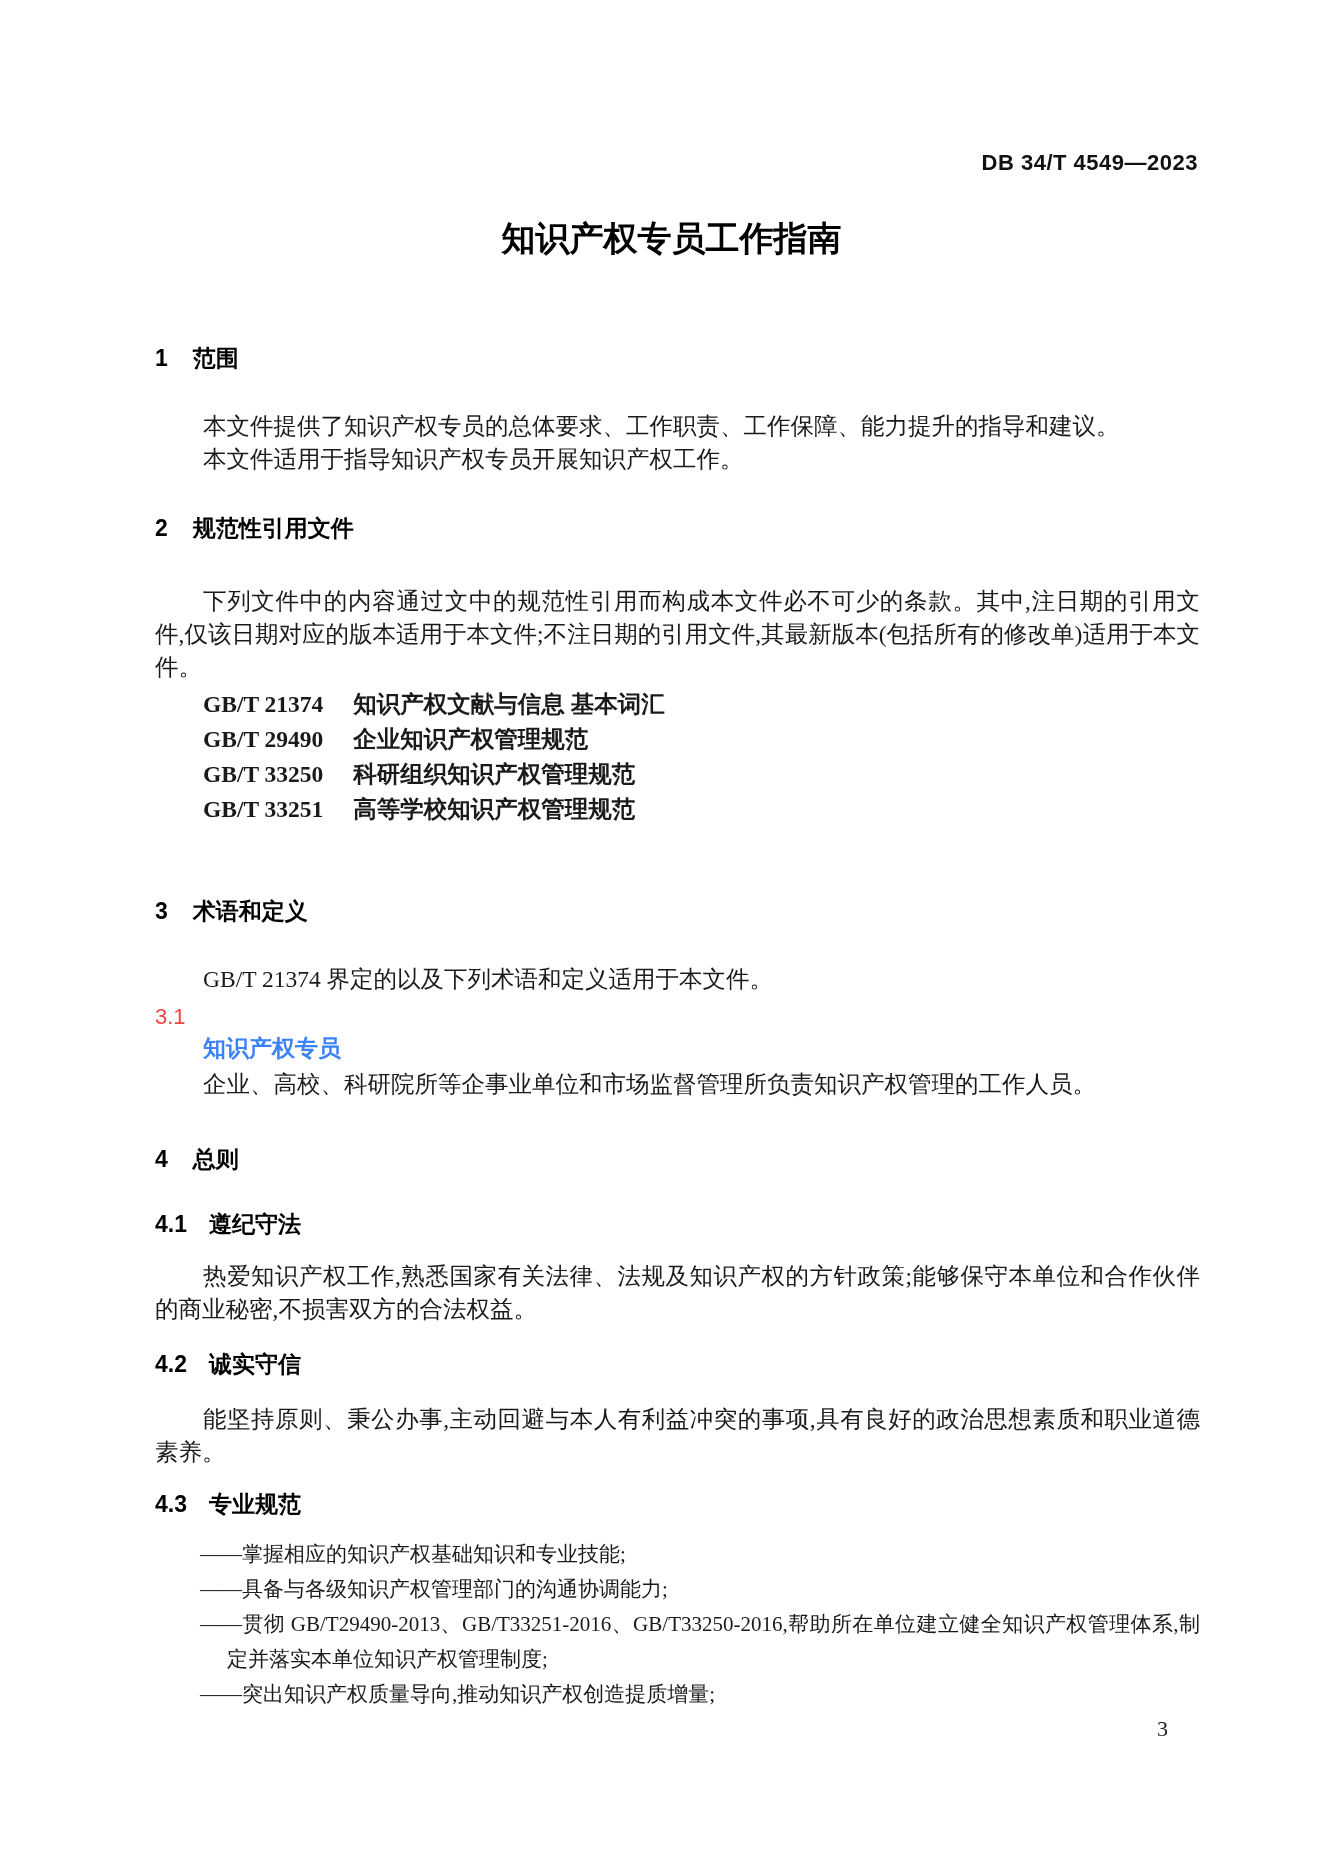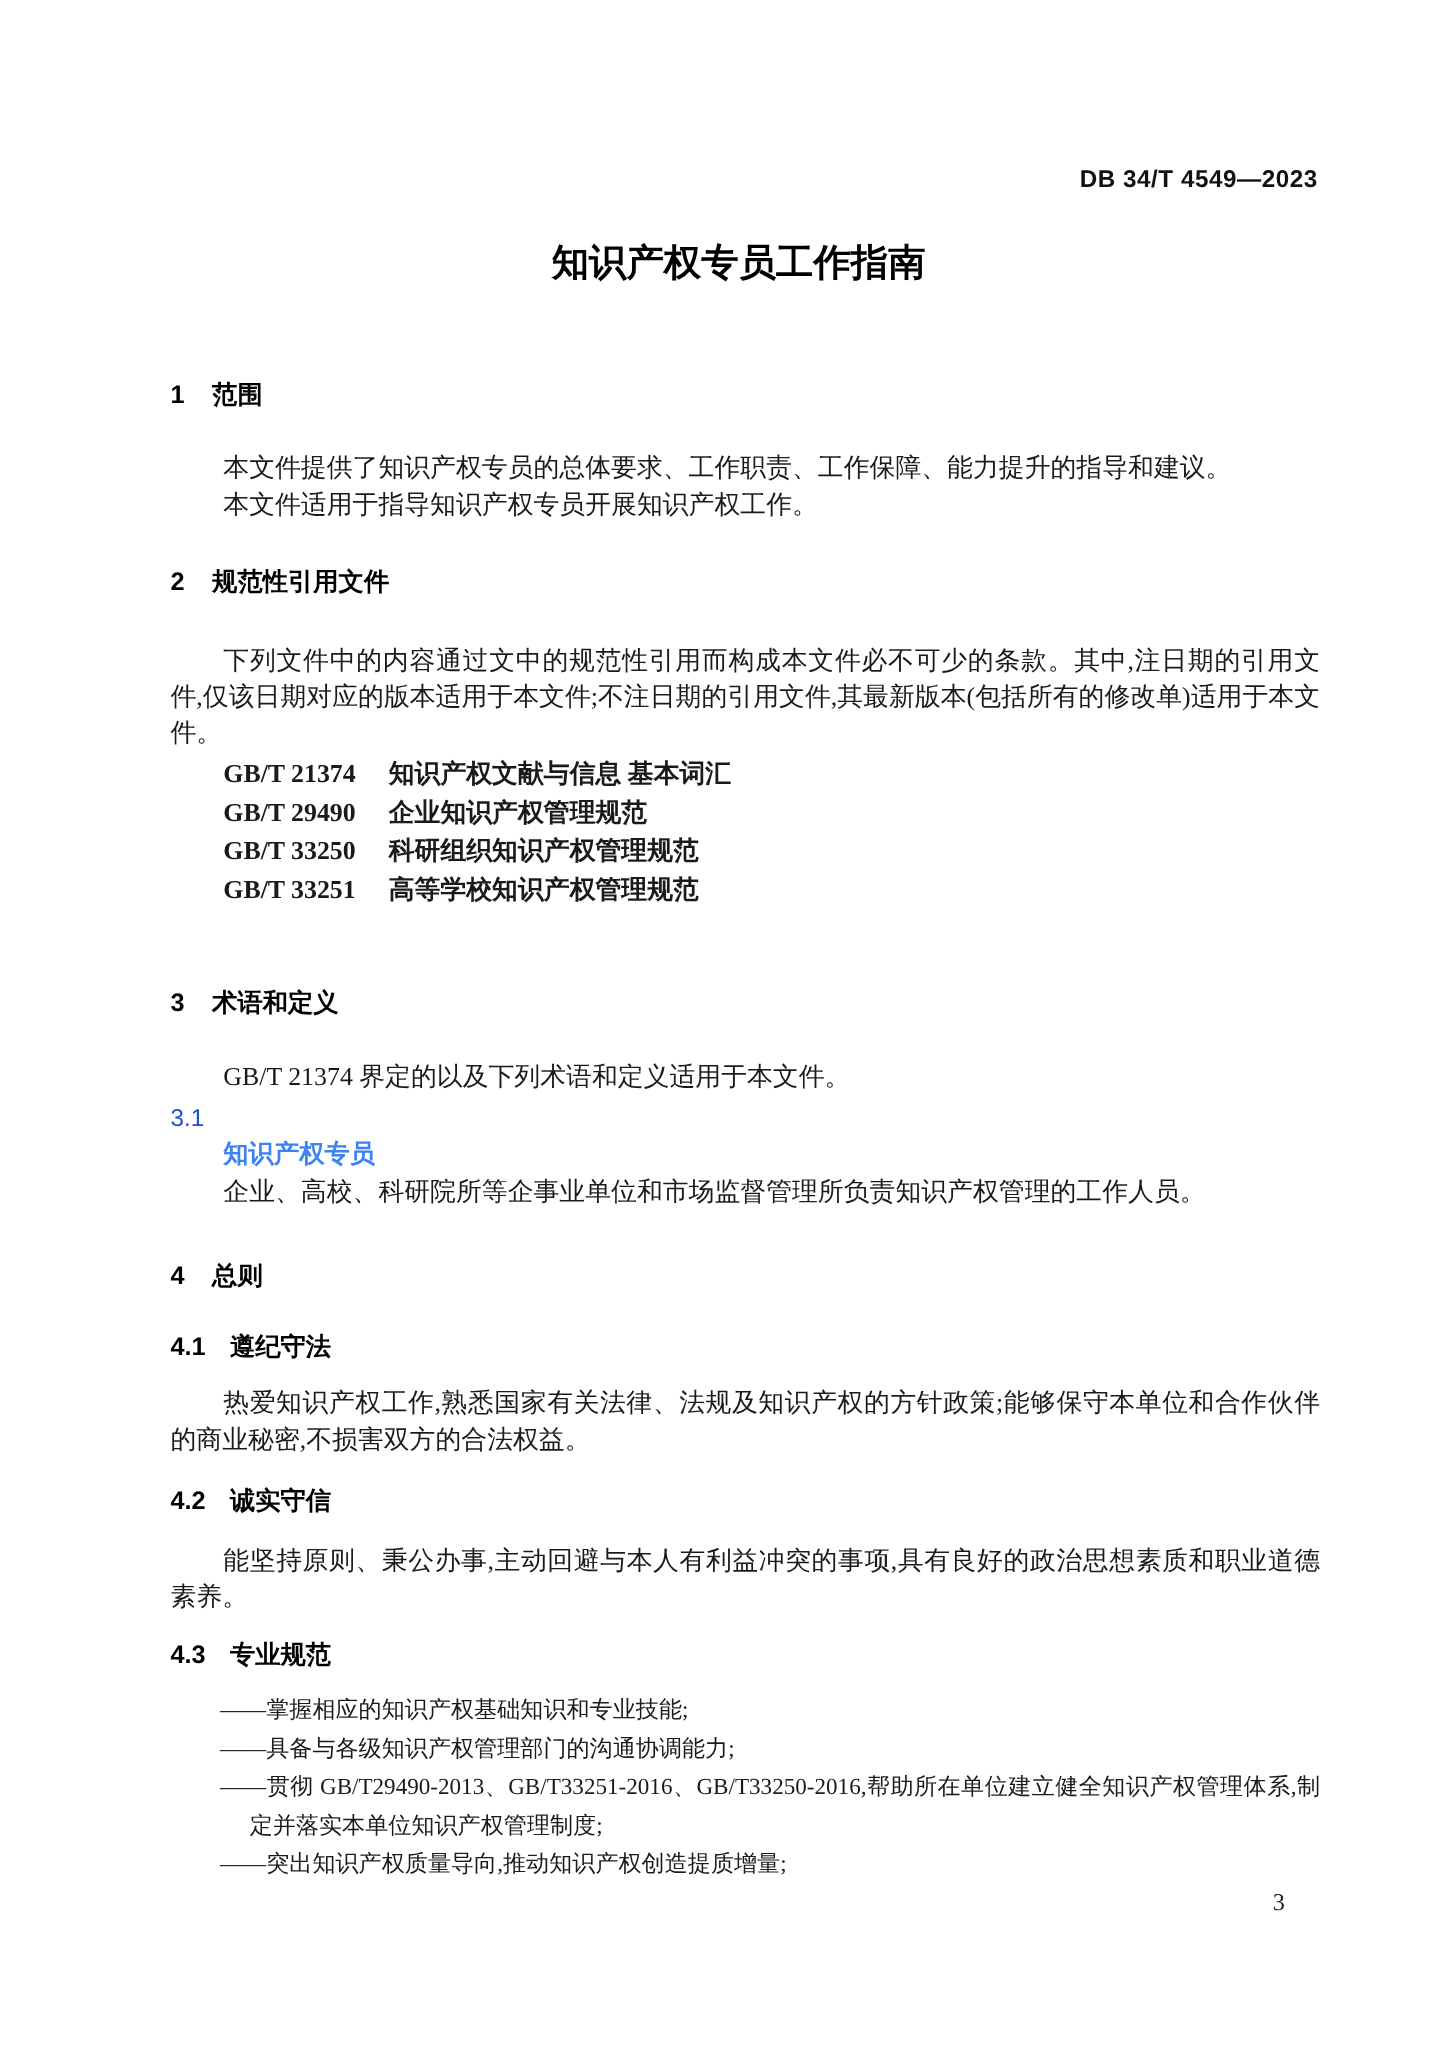--- a/index.html
+++ b/index.html
@@ -70,21 +70,21 @@
   }
   .ref-line { padding-left: 48px; font-weight: bold; }
   .ref-name { margin-left: 30px; }
   
   .term-num {
     position: absolute;
     left: 155px;
     font-family: "Liberation Sans", "DejaVu Sans", sans-serif;
     font-size: 22px;
     line-height: 26px;
-    color: #1d4ed8;
+    color: #ef4444;
   }
   .term-name {
     position: absolute;
     left: 203px;
     font-family: "Liberation Sans", "DejaVu Sans", sans-serif;
     font-weight: 700;
     font-size: 23px;
     line-height: 27px;
     color: #3b82f6;
   }

